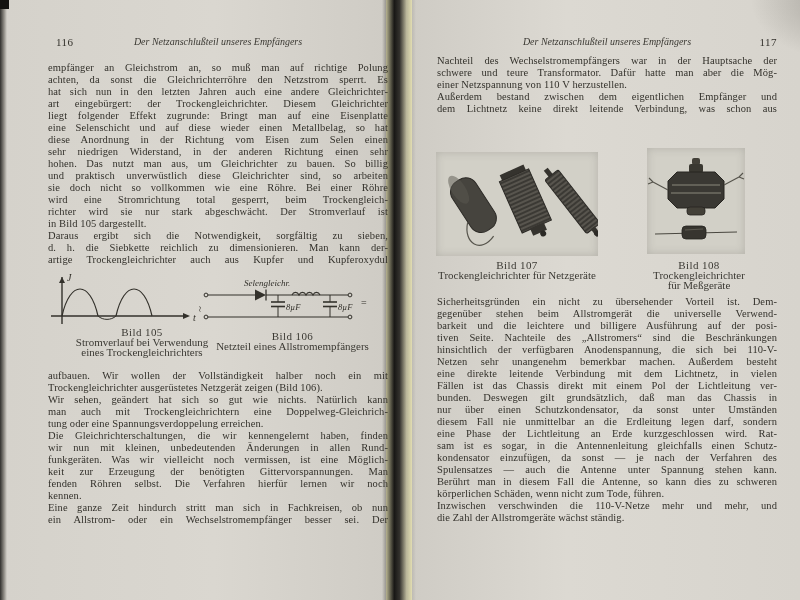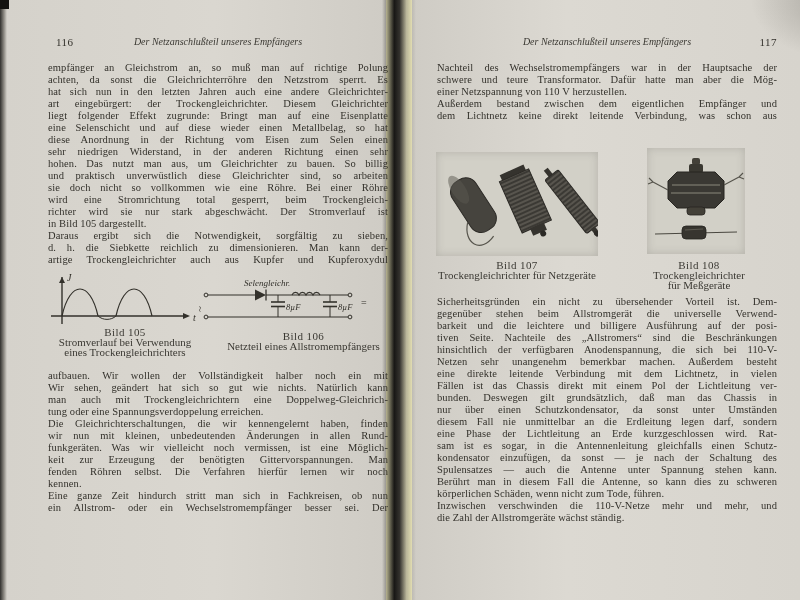--- a/index.html
+++ b/index.html
@@ -73,21 +73,21 @@
     <line x1="16" y1="54" x2="16" y2="7" stroke="#33312b" stroke-width="1.4"></line>
     <path d="M16,7 L13,13 L19,13 Z" fill="#33312b"></path>
     <line x1="5" y1="46" x2="142" y2="46" stroke="#33312b" stroke-width="1.4"></line>
     <path d="M144,46 L137,43 L137,49 Z" fill="#33312b"></path>
     <path d="M16,46 C24,10 44,10 52,46" fill="none" stroke="#33312b" stroke-width="1.2"></path>
     <path d="M52,46 C57,50.5 65,50.5 70,46" fill="none" stroke="#33312b" stroke-width="1"></path>
     <path d="M70,46 C78,10 98,10 106,46" fill="none" stroke="#33312b" stroke-width="1.2"></path>
     <text x="21" y="11" font-size="10" class="fig-label-italic" fill="#33312b">J</text>
     <text x="147" y="51" font-size="10" class="fig-label-italic" fill="#33312b">t</text>
   </svg>
-  <div class="caption" style="left:30px;top:327px;width:190px;">
+  <div class="caption" style="left:47px;top:327px;width:190px;">
     <div class="cap-title">Bild 105</div>
     <div>Stromverlauf bei Verwendung</div>
     <div>eines Trockengleichrichters</div>
   </div>
 
   <svg width="200" height="55" style="position:absolute;left:198px;top:276px;">
     <text x="46" y="10" font-size="9" class="fig-label-italic" fill="#33312b">Selengleichr.</text>
     <circle cx="8" cy="19" r="1.9" fill="none" stroke="#33312b" stroke-width="1"></circle>
     <circle cx="8" cy="41" r="1.9" fill="none" stroke="#33312b" stroke-width="1"></circle>
     <circle cx="152" cy="19" r="1.9" fill="none" stroke="#33312b" stroke-width="1"></circle>
@@ -104,44 +104,45 @@
     <line x1="80" y1="30.5" x2="80" y2="41" stroke="#33312b" stroke-width="1"></line>
     <text x="88" y="34" font-size="8.5" class="fig-label-italic" fill="#33312b">8µF</text>
     <path d="M94,19 A4,5 0 0 1 101,19 A4,5 0 0 1 108,19 A4,5 0 0 1 115,19 A4,5 0 0 1 122,19" fill="none" stroke="#33312b" stroke-width="1.1"></path>
     <line x1="132" y1="19" x2="132" y2="26" stroke="#33312b" stroke-width="1"></line>
     <line x1="125" y1="26" x2="139" y2="26" stroke="#33312b" stroke-width="1.6"></line>
     <line x1="125" y1="30.5" x2="139" y2="30.5" stroke="#33312b" stroke-width="1.6"></line>
     <line x1="132" y1="30.5" x2="132" y2="41" stroke="#33312b" stroke-width="1"></line>
     <text x="140" y="34" font-size="8.5" class="fig-label-italic" fill="#33312b">8µF</text>
     <text x="163" y="30" font-size="10" fill="#33312b">=</text>
   </svg>
-  <div class="caption" style="left:211px;top:331px;width:185px;">
+  <div class="caption" style="left:200px;top:331px;width:185px;">
     <div class="cap-title">Bild 106</div>
     <div>Netzteil eines Allstromempfängers</div>
   </div>
 
   <div class="textblock" style="left:48px;top:370px;">
       <div class="line">aufbauen. Wir wollen der Vollständigkeit halber noch ein mit</div>
+      <div class="line end">Trockengleichrichter ausgerüstetes Netzgerät zeigen (Bild 106).</div>
       <div class="line">Wir sehen, geändert hat sich so gut wie nichts. Natürlich kann</div>
       <div class="line">man auch mit Trockengleichrichtern eine Doppelweg-Gleichrich-</div>
       <div class="line end">tung oder eine Spannungsverdoppelung erreichen.</div>
       <div class="line">Die Gleichrichterschaltungen, die wir kennengelernt haben, finden</div>
       <div class="line">wir nun mit kleinen, unbedeutenden Änderungen in allen Rund-</div>
       <div class="line">funkgeräten. Was wir vielleicht noch vermissen, ist eine Möglich-</div>
       <div class="line">keit zur Erzeugung der benötigten Gittervorspannungen. Man</div>
       <div class="line">fenden Röhren selbst. Die Verfahren hierfür lernen wir noch</div>
       <div class="line end">kennen.</div>
       <div class="line">Eine ganze Zeit hindurch stritt man sich in Fachkreisen, ob nun</div>
       <div class="line">ein Allstrom- oder ein Wechselstromempfänger besser sei. Der</div>
     </div>
 
   <div class="running" style="left:437px;">Der Netzanschlußteil unseres Empfängers</div>
   <div class="pagenum" style="left:737px;width:40px;text-align:right;">117</div>
 
-  <div class="textblock" style="left:437px;top:62px;">
+  <div class="textblock" style="left:437px;top:55px;">
       <div class="line">Nachteil des Wechselstromempfängers war in der Hauptsache der</div>
       <div class="line">schwere und teure Transformator. Dafür hatte man aber die Mög-</div>
       <div class="line end">einer Netzspannung von 110 V herzustellen.</div>
       <div class="line">Außerdem bestand zwischen dem eigentlichen Empfänger und</div>
       <div class="line">dem Lichtnetz keine direkt leitende Verbindung, was schon aus</div>
     </div>
 
   <div class="photo" style="left:436px;top:152px;width:162px;height:104px;">
     <svg width="162" height="104">
       <defs>
@@ -206,21 +207,21 @@
       <div class="line">tiven Seite. Nachteile des „Allstromers“ sind die Beschränkungen</div>
       <div class="line">hinsichtlich der verfügbaren Anodenspannung, die sich bei 110-V-</div>
       <div class="line">Netzen sehr unangenehm bemerkbar machen. Außerdem besteht</div>
       <div class="line">eine direkte leitende Verbindung mit dem Lichtnetz, in vielen</div>
       <div class="line">Fällen ist das Chassis direkt mit einem Pol der Lichtleitung ver-</div>
       <div class="line">bunden. Deswegen gilt grundsätzlich, daß man das Chassis in</div>
       <div class="line">nur über einen Schutzkondensator, da sonst unter Umständen</div>
       <div class="line">diesem Fall nie unmittelbar an die Erdleitung legen darf, sondern</div>
       <div class="line">eine Phase der Lichtleitung an Erde kurzgeschlossen wird. Rat-</div>
       <div class="line">sam ist es sogar, in die Antennenleitung gleichfalls einen Schutz-</div>
-      <div class="line">kondensator einzufügen, da sonst — je nach der Schaltung des</div>
+      <div class="line">kondensator einzufügen, da sonst — je nach der Verfahren des</div>
       <div class="line">Spulensatzes — auch die Antenne unter Spannung stehen kann.</div>
       <div class="line">Berührt man in diesem Fall die Antenne, so kann dies zu schweren</div>
       <div class="line end">körperlichen Schäden, wenn nicht zum Tode, führen.</div>
       <div class="line">Inzwischen verschwinden die 110-V-Netze mehr und mehr, und</div>
       <div class="line end">die Zahl der Allstromgeräte wächst ständig.</div>
     </div>
 
 </div>
 
 </body></html>

